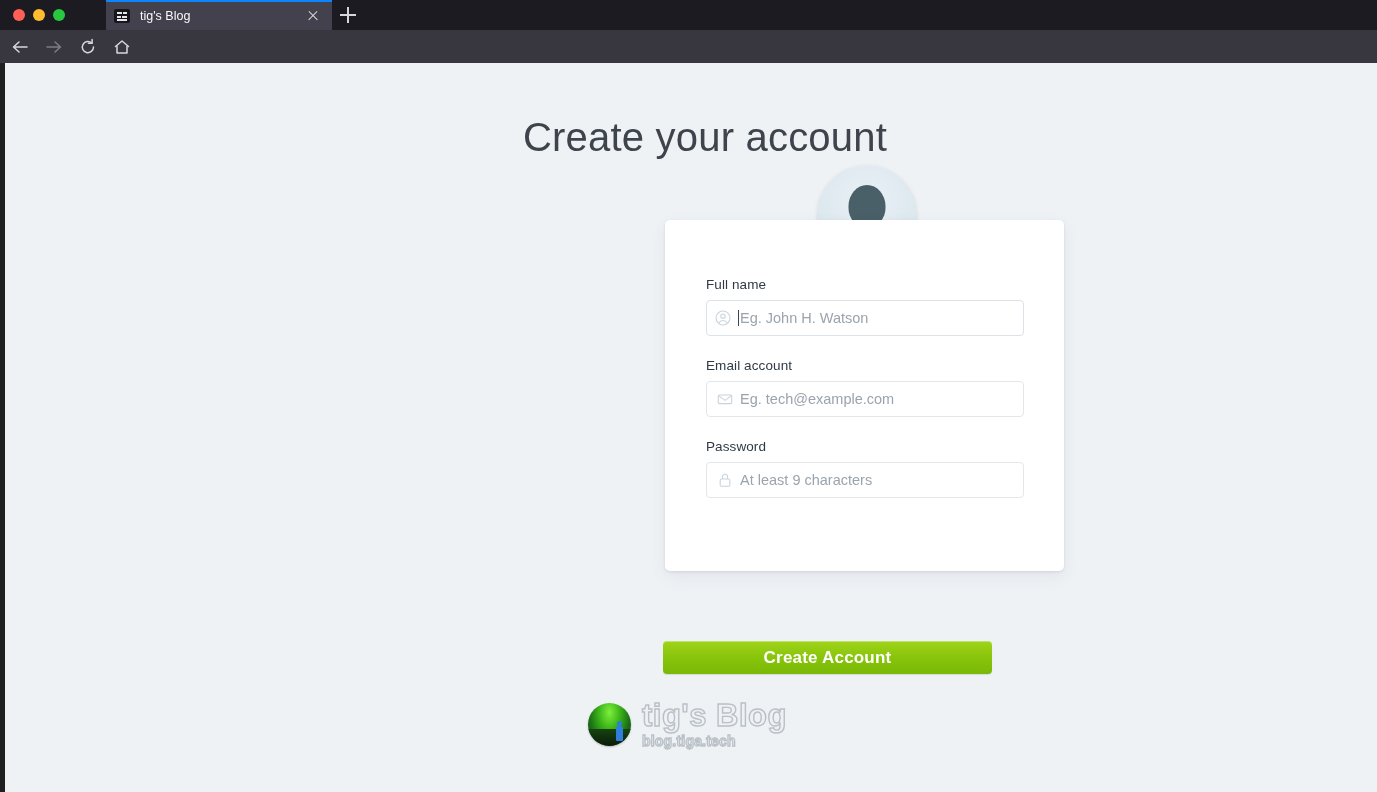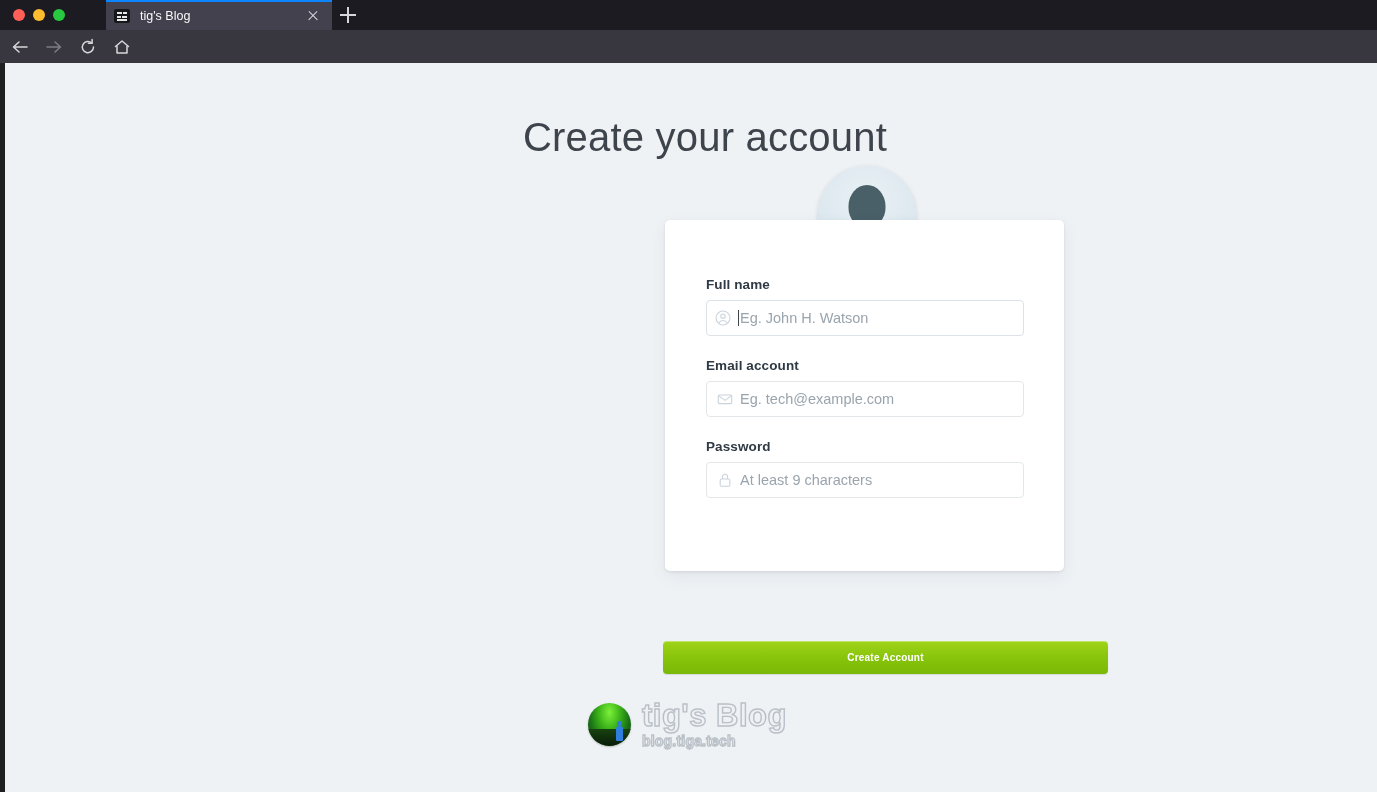--- a/index.html
+++ b/index.html
@@ -121,42 +121,42 @@
 
   .card {
     position: absolute; top: 157px; left: 660px; width: 399px; height: 351px;
     background: #ffffff; border-radius: 5px;
     box-shadow: 0 1px 3px rgba(60,70,85,.12), 0 6px 16px rgba(60,70,85,.07);
   }
   .fields { position: absolute; top: 57px; left: 41px; width: 318px; }
   .field { margin-bottom: 22px; }
   .field:last-child { margin-bottom: 12px; }
   .field-label {
-    font-size: 13.5px; color: #2f3a45; font-weight: bold; margin-bottom: 8px;
+    font-size: 13.5px; color: #2f3a45; font-weight: normal; margin-bottom: 8px;
     letter-spacing: .1px;
   }
   .input {
     position: relative; height: 36px; border: 1px solid #e3e7ea; border-radius: 4px;
     display: flex; align-items: center; padding-left: 10px; background: #fff;
   }
   .input.focused { border-color: #dde2e6; padding-left: 8px; }
   .input .ficon { width: 16px; height: 16px; flex: 0 0 16px; margin-right: 7px; opacity: .45; }
   .caret {
     width: 1px; height: 16px; background: #3d444c; margin-right: 1px;
   }
   .placeholder {
     font-size: 14.5px; color: #9aa4ad; white-space: nowrap;
   }
 
   .submit {
-    position: absolute; top: 578px; left: 658px; width: 445px; height: 33px;
+    position: absolute; top: 578px; left: 658px; width: 329px; height: 33px;
     border: none; border-radius: 4px; cursor: pointer;
     background: linear-gradient(to bottom, #9fd419 0%, #86c30a 55%, #79b806 100%);
     box-shadow: inset 0 1px 0 rgba(255,255,255,.35), 0 1px 1px rgba(0,0,0,.10);
-    color: #fff; font-size: 10px; font-weight: bold; letter-spacing: .2px;
+    color: #fff; font-size: 17px; font-weight: bold; letter-spacing: .2px;
     font-family: "Liberation Sans", sans-serif;
   }
 
   .brand {
     position: absolute; top: 630px; left: 583px; width: 220px; height: 62px;
     display: flex; align-items: center;
   }
   .brand-logo {
     width: 43px; height: 43px; border-radius: 50%; flex: 0 0 43px; position: relative;
     overflow: hidden;

